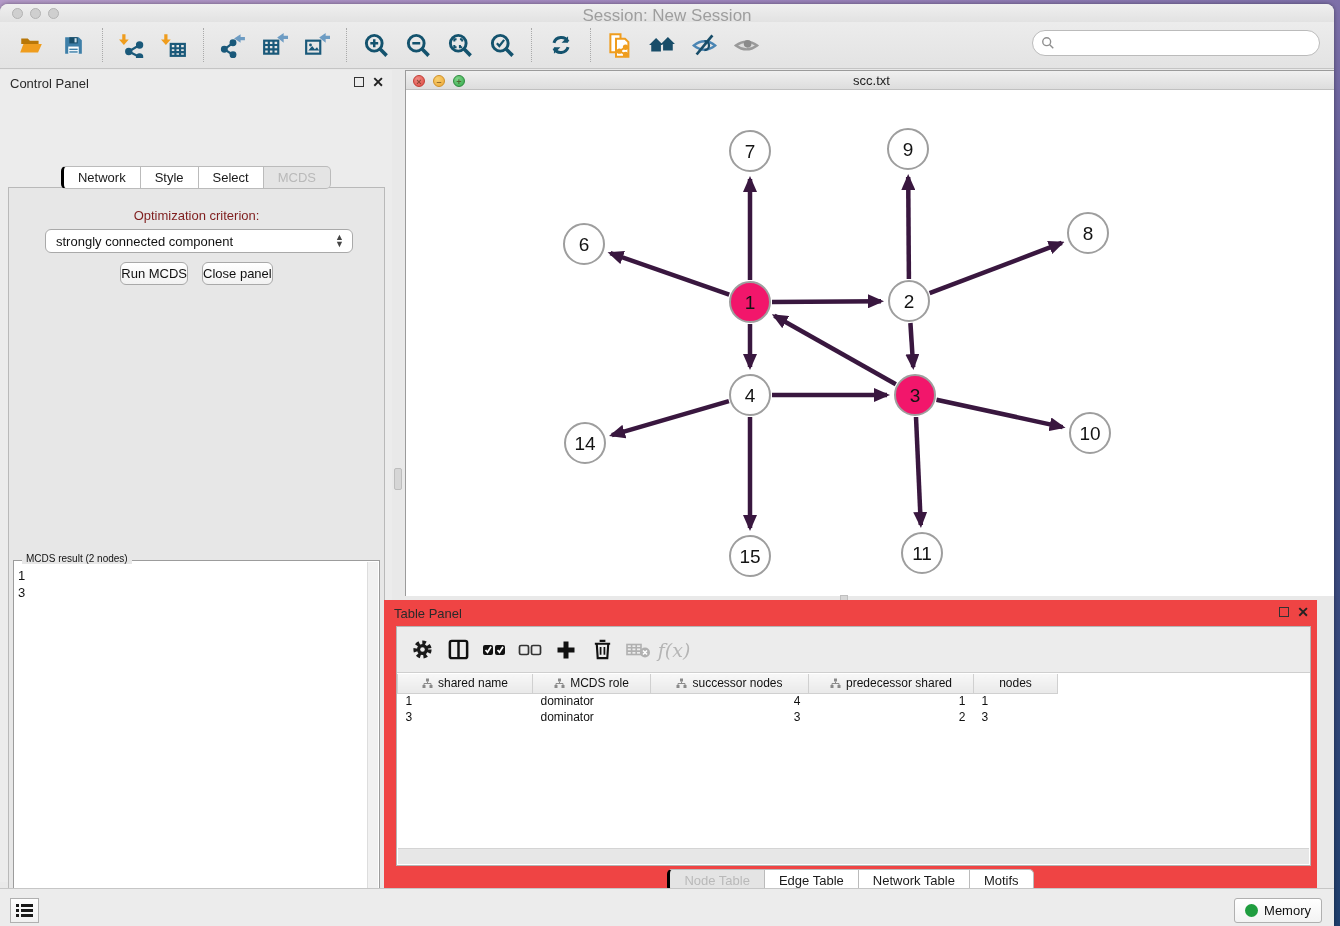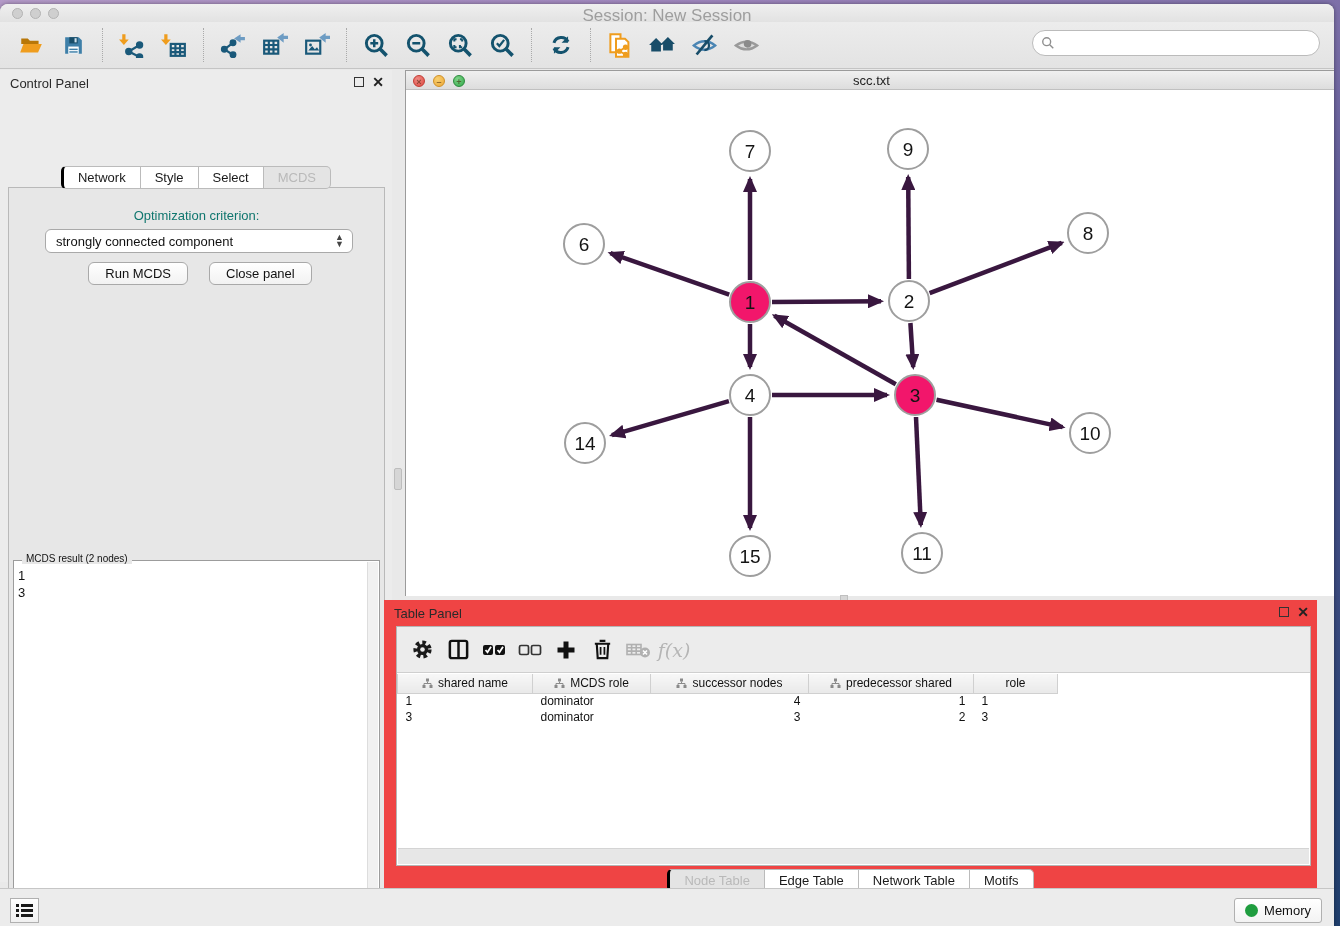--- a/index.html
+++ b/index.html
@@ -26,25 +26,25 @@
   .panel-title { position:absolute; left:10px; top:6px; font-size:13px; color:#2a2a2a; }
   .panel-btns { position:absolute; right:8px; top:7px; display:flex; gap:8px; align-items:center; }
   .float-ic { width:10px; height:10px; border:1.5px solid #333; display:inline-block; }
   .close-ic { font-size:14px; font-weight:bold; color:#222; line-height:10px; }
   #cp-tabs { position:absolute; left:0; top:96px; width:100%; display:flex; justify-content:center; z-index:2; }
   #cp-box { position:absolute; left:8px; top:117px; width:377px; height:757px; border:1px solid #b9b9b9; background:#e7e7e7; }
   .seg-tab { font-size:13px; padding:3px 14px; background:#fff; border:1px solid #bbb; border-left:none; color:#1a1a1a; cursor:default; }
   .seg-tab:first-child { border-left:3px solid #000000; border-radius:5px 0 0 5px; }
   .seg-tab:last-child { border-radius:0 5px 5px 0; }
   .seg-tab.sel { background:#e4e4e4; color:#b9b9b9; }
-  #opt-label { position:absolute; left:0; top:20px; width:100%; text-align:center; font-size:13px; color:#0f766e; }
+  #opt-label { position:absolute; left:0; top:20px; width:100%; text-align:center; font-size:13px; color:#7f1d1d; }
   #opt-select { position:absolute; left:36px; top:41px; width:308px; height:24px; background:#fff; border:1px solid #a9a9a9; border-radius:6px; font-size:13px; display:flex; align-items:center; padding-left:10px; color:#111;gap:48px; }
   #opt-select .stepper { margin-left:auto; margin-right:8px; font-size:9px; line-height:7px; color:#444; text-align:center; }
   .cp-btnrow { position:absolute; left:0; top:74px; width:100%; display:flex; justify-content:center; gap:14px; }
-  .cp-btn { background:linear-gradient(#ffffff,#f2f2f2); border:1px solid #a9a9a9; border-radius:6px; font-size:13px; padding:3px 16px; color:#111;margin-left:7px; }
+  .cp-btn { background:linear-gradient(#ffffff,#f2f2f2); border:1px solid #a9a9a9; border-radius:6px; font-size:13px; padding:3px 0; color:#111; }
   #result-group { position:absolute; left:4px; top:372px; width:367px; height:378px; border:1px solid #9c9c9c; background:#fff; }
   #result-legend { position:absolute; left:8px; top:-8px; background:#e7e7e7; padding:0 4px; font-size:10px; color:#111; }
   #result-lines { position:absolute; left:4px; top:6px; font-size:13px; color:#111; line-height:17px; white-space:pre; }
   #result-scroll { position:absolute; right:1px; top:1px; width:11px; height:354px; background:#f1f1f1; border-left:1px solid #ddd; }
 
   
   #v-split { position:absolute; left:392px; top:66px; width:13px; height:812px; background:#e9e9e9; }
   #v-split .handle { position:absolute; left:2px; top:398px; width:8px; height:22px; background:#d6d6d6; border:1px solid #bdbdbd; border-radius:2px; }
   #h-split-handle { position:absolute; left:840px; top:591px; width:8px; height:6px; background:#d6d6d6; border:1px solid #c0c0c0; }
 
@@ -456,21 +456,21 @@
                       <rect x="4" y="0.5" width="3" height="3" fill="#8a8a8a"></rect>
                       <rect x="0.5" y="7" width="3" height="3" fill="#8a8a8a"></rect>
                       <rect x="7.5" y="7" width="3" height="3" fill="#8a8a8a"></rect>
                       <path d="M5.5 3.5 V5.5 M2 7 V5.5 H9 V7" stroke="#8a8a8a" fill="none"></path>
                     </svg>
                     <span>predecessor shared</span>
                   </span>
                 </th>
                 <th style="width: 84px;">
                   <span class="th-inner">
-                    <span>role</span>
+                    <span>nodes</span>
                   </span>
                 </th>
               </tr>
             </thead>
           <tbody id="tp-body">
               <tr>
                 <td>1</td>
                 <td>dominator</td>
                 <td class="num">4</td>
                 <td class="num">1</td>

